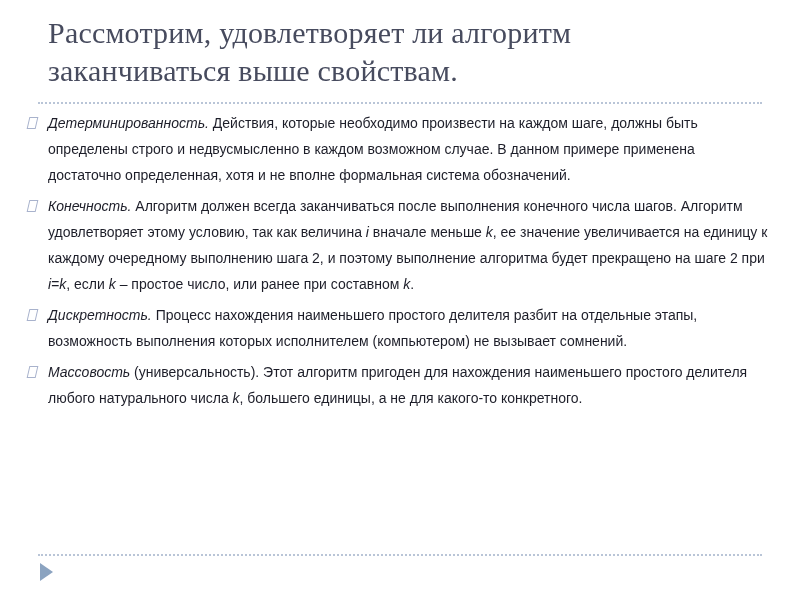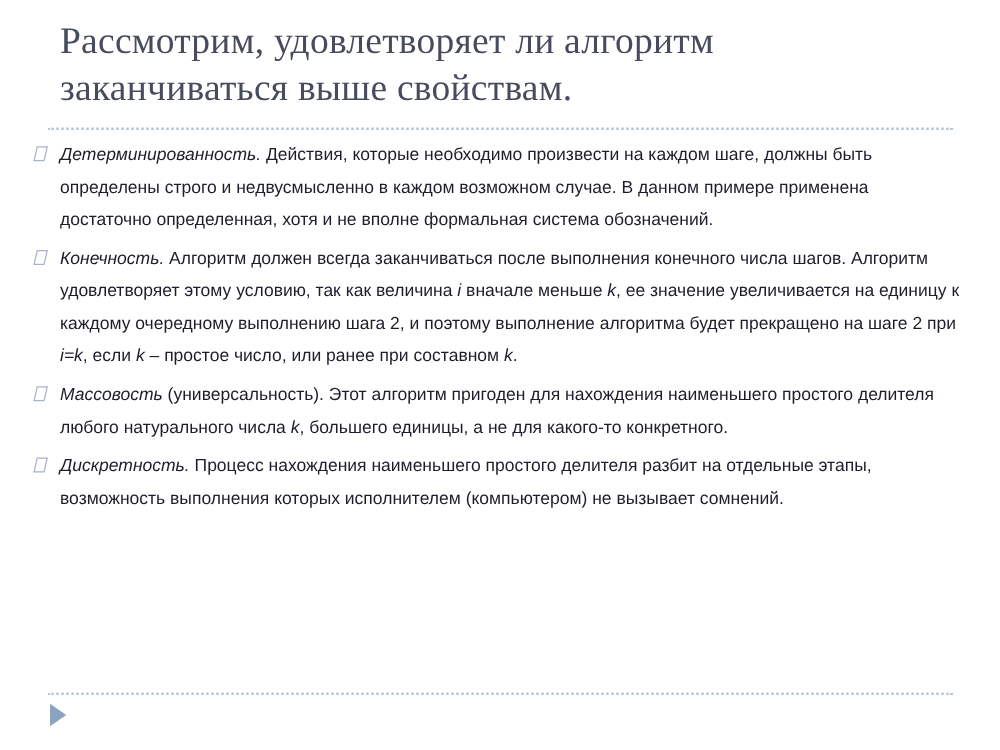--- a/index.html
+++ b/index.html
@@ -77,20 +77,20 @@
 
 <div class="slide">
 
   <h1 class="title"><span>Рассмотрим, удовлетворяет ли алгоритм</span><br><span>заканчиваться выше свойствам.</span></h1>
 
   <div class="divider top"></div>
 
   <ul class="bullets" id="bullet-list">
       <li><span class="marker"></span><span><em>Детерминированность.</em><span> Действия, которые необходимо произвести на каждом шаге, должны быть определены строго и недвусмысленно в каждом возможном случае. В данном примере применена достаточно определенная, хотя и не вполне формальная система обозначений.</span></span></li>
       <li><span class="marker"></span><span><em>Конечность.</em><span> Алгоритм должен всегда заканчиваться после выполнения конечного числа шагов. Алгоритм удовлетворяет этому условию, так как величина </span><em>i</em><span> вначале меньше </span><em>k</em><span>, ее значение увеличивается на единицу к каждому очередному выполнению шага 2, и поэтому выполнение алгоритма будет прекращено на шаге 2 при </span><em>i=k</em><span>, если </span><em>k</em><span> – простое число, или ранее при составном </span><em>k</em><span>.</span></span></li>
+      <li><span class="marker"></span><span><em>Дискретность.</em><span> Процесс нахождения наименьшего простого делителя разбит на отдельные этапы, возможность выполнения которых исполнителем (компьютером) не вызывает сомнений.</span></span></li>
       <li><span class="marker"></span><span><em>Массовость</em><span> (универсальность). Этот алгоритм пригоден для нахождения наименьшего простого делителя любого натурального числа </span><em>k</em><span>, большего единицы, а не для какого-то конкретного.</span></span></li>
-      <li><span class="marker"></span><span><em>Дискретность.</em><span> Процесс нахождения наименьшего простого делителя разбит на отдельные этапы, возможность выполнения которых исполнителем (компьютером) не вызывает сомнений.</span></span></li>
     </ul>
 
   <div class="divider bottom"></div>
   <div class="arrow"></div>
 
 </div>
 
 </body></html>

